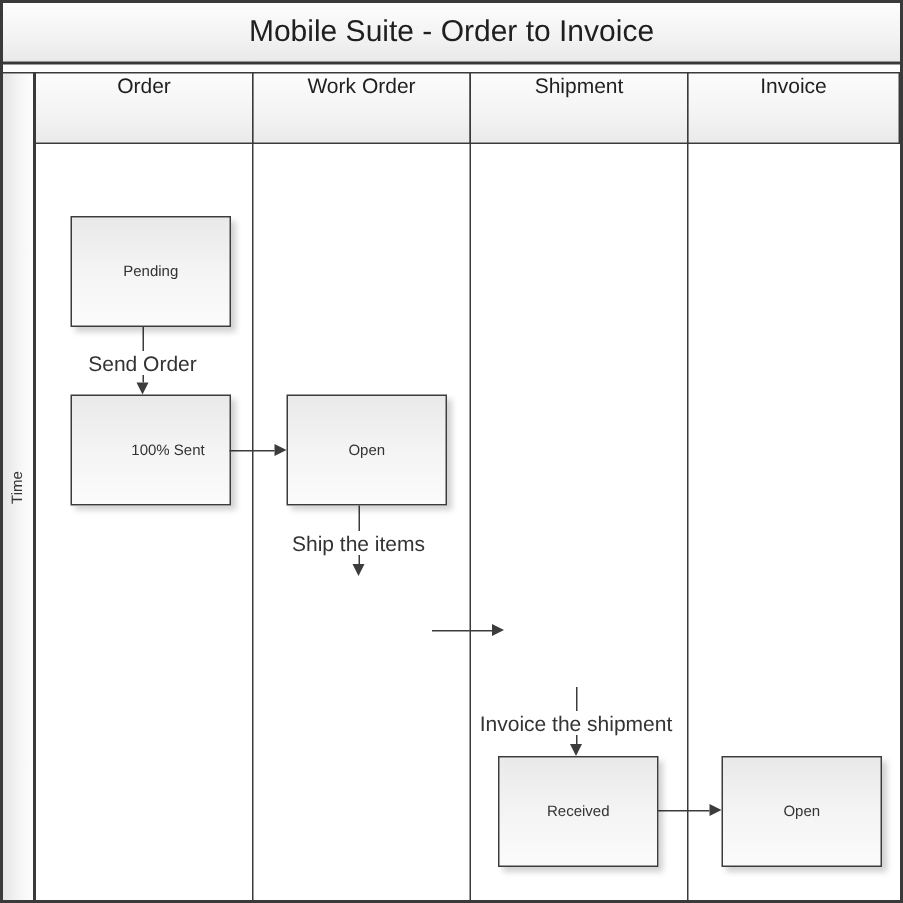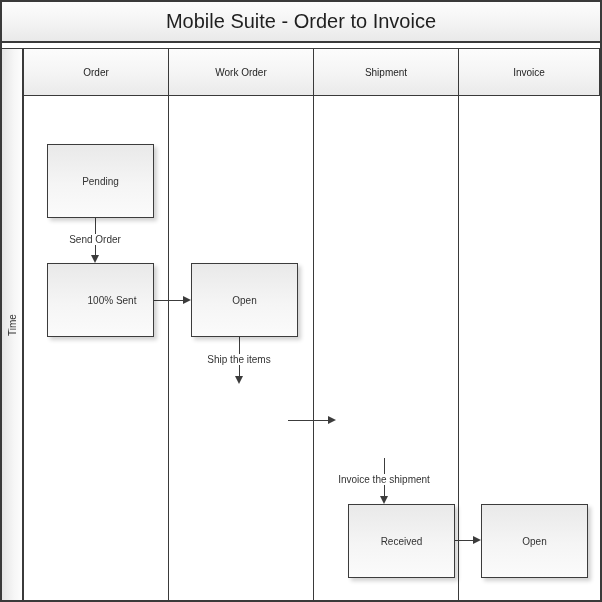--- a/index.html
+++ b/index.html
@@ -25,22 +25,22 @@
   }
   .time-label {
     position:absolute; left:50%; top:50%;
     transform:translate(-50%,-50%) rotate(-90deg);
     font-size:10px; color:#333; white-space:nowrap;
   }
   .lane-header {
     position:absolute; top:48px; height:48px;
     border:1px solid #3a3a3a; box-sizing:border-box;
     background:linear-gradient(180deg,#fcfcfc 0%,#f4f4f4 55%,#eaeaea 100%);
-    display:flex; align-items:center; justify-content:center;
-    font-size:10px; color:#1f1f1f;
+    display:flex; align-items:flex-start; justify-content:center;
+    font-size:14px; color:#1f1f1f;
   }
   .hdr-0 { left:23px;  width:146px; }
   .hdr-1 { left:168px; width:146px; }
   .hdr-2 { left:313px; width:146px; }
   .hdr-3 { left:458px; width:142px; }
   .lane-divider {
     position:absolute; top:95px; width:1px; height:505px; background:#3a3a3a;
   }
   .div-0 { left:168px; } .div-1 { left:313px; } .div-2 { left:458px; }
   .node {
@@ -49,21 +49,21 @@
     background:linear-gradient(180deg,#e9e9e9 0%,#f5f5f5 55%,#fbfbfb 100%);
     box-shadow:3px 3px 4px rgba(0,0,0,0.18);
     display:flex; align-items:center; justify-content:center;
     font-size:10px; color:#333; text-align:center; cursor:default;
   }
   .n-pending    { left:47px;  top:144px; }
   .n-sent       { left:47px;  top:263px;padding-left:23px; }
   .n-wo-open    { left:191px; top:263px; }
   .n-closed     { left:191px; top:384px; }
   .n-inprogress { left:336px; top:384px; }
-  .n-received   { left:348px; top:504px; }
+  .n-received   { left:332px; top:504px; }
   .n-inv-open   { left:481px; top:504px; }
   .vline { position:absolute; width:1px; background:#3c3c3c; }
   .hline { position:absolute; height:1px; background:#3c3c3c; }
   .arrow-down {
     position:absolute; width:0; height:0;
     border-left:4px solid transparent; border-right:4px solid transparent;
     border-top:8px solid #3c3c3c;
   }
   .arrow-right {
     position:absolute; width:0; height:0;
@@ -81,21 +81,21 @@
   .e4-line  { left:288px; top:420px; width:40px; }
   .e4-head  { left:328px; top:416px; }
   .e5-line  { left:384px; top:458px; height:38px; }
   .e5-head  { left:380px; top:496px; }
   .e5-label { left:384px; top:474px; }
   .e6-line  { left:433px; top:540px; width:40px; }
   .e6-head  { left:473px; top:536px; }
   .edge-label {
     position:absolute; transform:translateX(-50%);
     background:#ffffff; padding:0 3px;
-    font-size:10px; color:#333; white-space:nowrap; z-index:2;
+    font-size:14px; color:#333; white-space:nowrap; z-index:2;
   }
 </style>
 </head>
 <body>
 
 <div class="canvas">
 
   <div class="title-bar">
     <span>Mobile Suite - Order to Invoice</span>
   </div>

